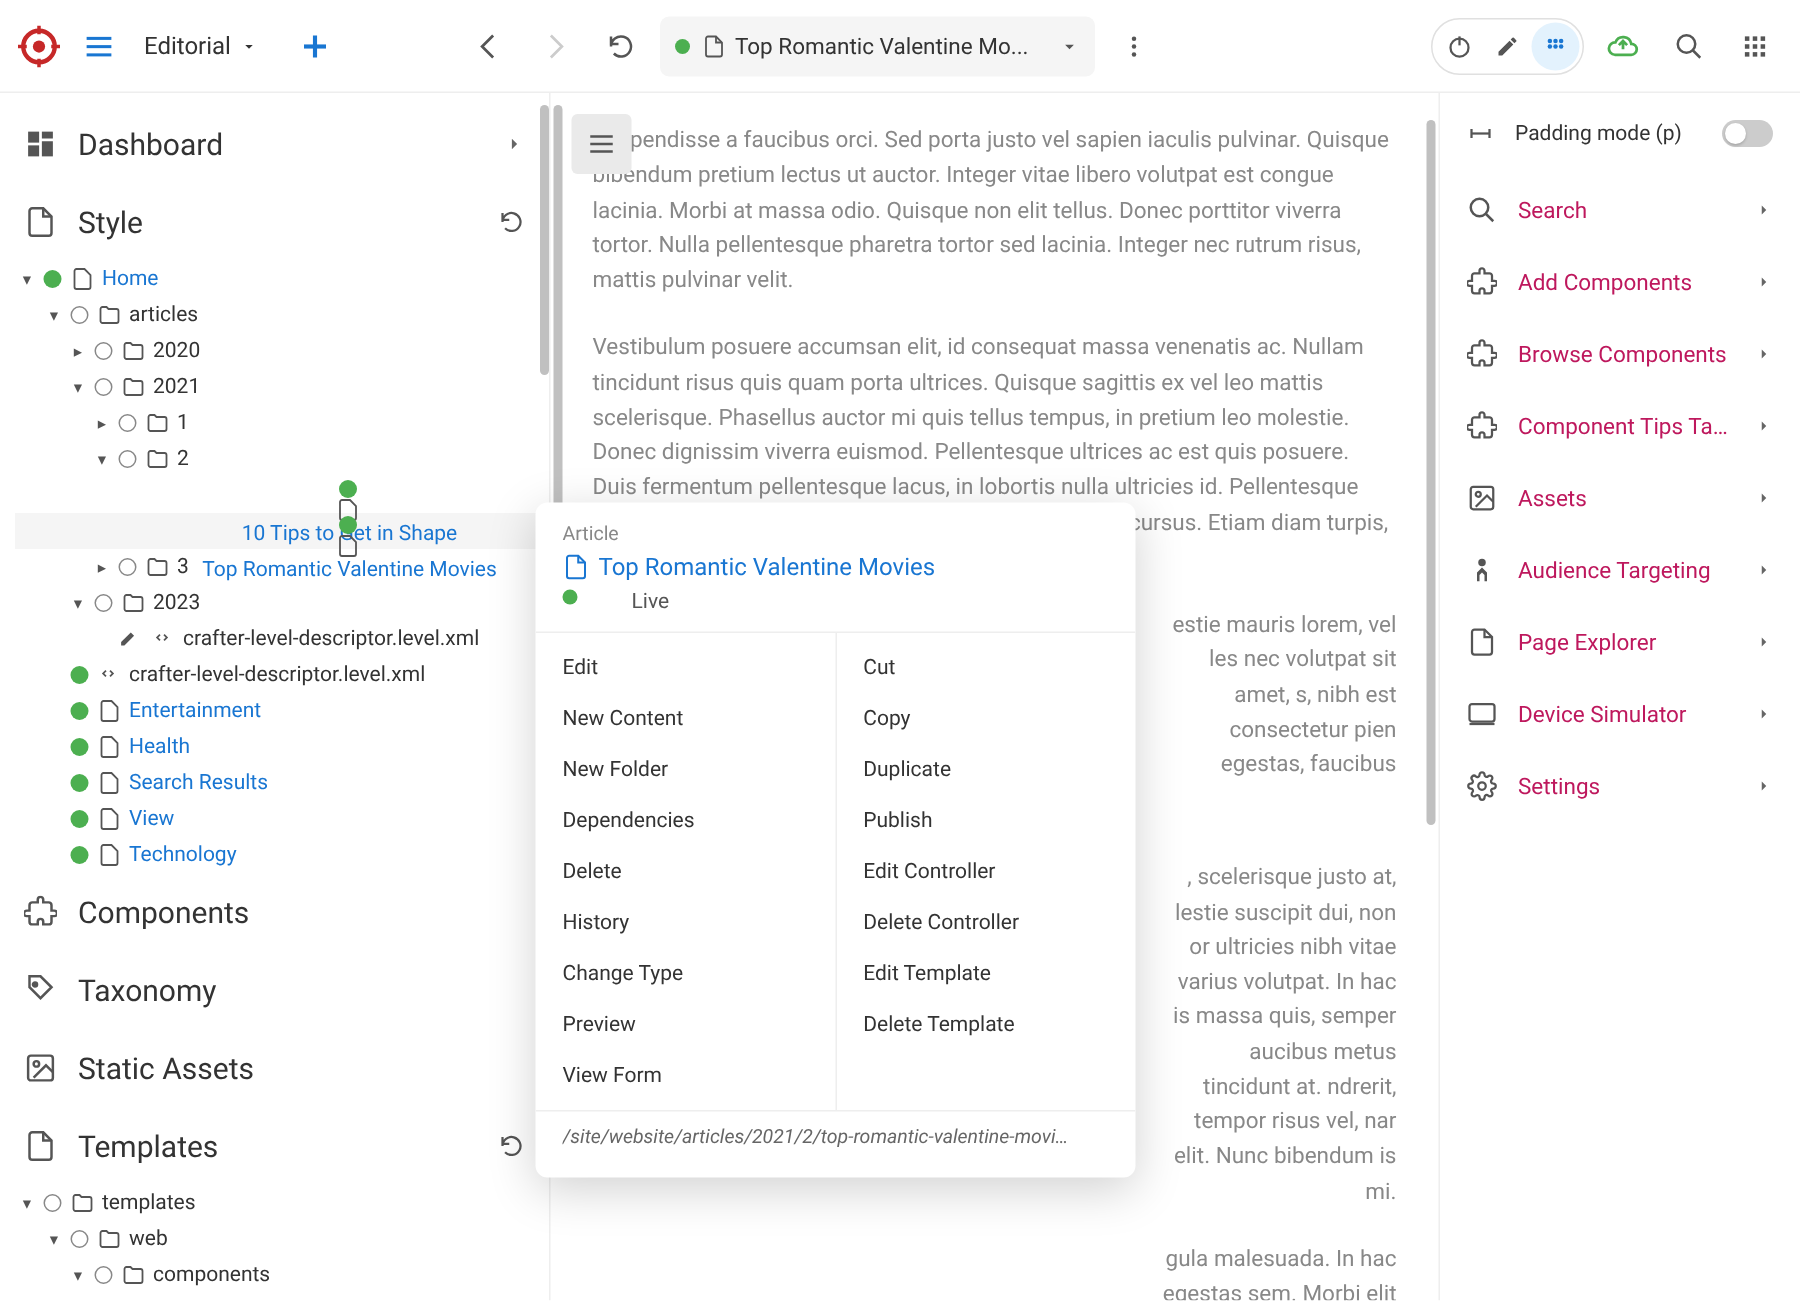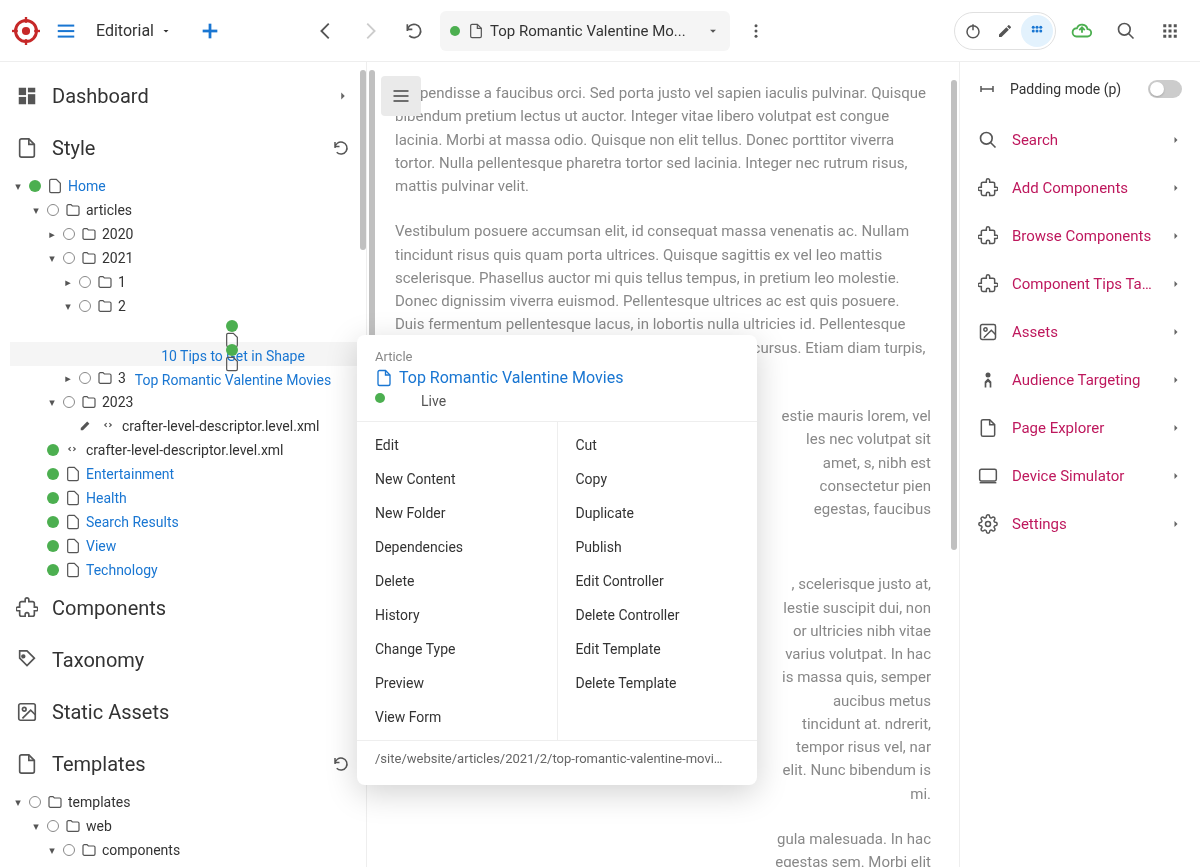--- a/index.html
+++ b/index.html
@@ -64,21 +64,21 @@
 .cm-header { padding: 14px 18px 12px; }
 .cm-type { font-size: 13px; color: #888; margin-bottom: 4px; }
 .cm-title-row { display: flex; align-items: center; color: #1976d2; font-size: 16px; margin-bottom: 6px; }
 .cm-title-row .ficon { margin-right: 6px; }
 .cm-status { display: flex; align-items: flex-start; font-size: 14px; color: #555; gap: 28px; }
 .cm-body { display: flex; border-top: 1px solid #eee; }
 .cm-col { flex: 1; padding: 6px 0; }
 .cm-col:first-child { border-right: 1px solid #eee; }
 .cm-item { padding: 9px 18px; font-size: 14px; color: #333; cursor: pointer; }
 .cm-footer { border-top: 1px solid #eee; padding: 10px 18px 14px; font-size: 13px; color: #666; }
-.cm-footer .path { white-space: nowrap; overflow: hidden; text-overflow: ellipsis; margin-bottom: 5px; }
+.cm-footer .path { white-space: nowrap; overflow: hidden; text-overflow: ellipsis; margin-bottom: 5px; font-style: italic; }
 
 
 .rp-toggle-row { display: flex; align-items: center; padding: 6px 18px 18px; font-size: 14px; }
 .rp-toggle-row .icon { margin-right: 14px; color: #555; }
 .toggle { margin-left: auto; width: 34px; height: 18px; background: #ccc; border-radius: 10px; position: relative; cursor: pointer; }
 .toggle::after { content: ''; position: absolute; width: 14px; height: 14px; background: #fff; border-radius: 50%; top: 2px; left: 2px; box-shadow: 0 1px 2px rgba(0,0,0,0.2); }
 .rp-item { display: flex; align-items: center; padding: 14px 18px; cursor: pointer; font-size: 15px; color: #be185d; }
 .rp-item .icon { width: 20px; height: 20px; margin-right: 14px; color: #555; }
 .rp-item .chev-r { margin-left: auto; color: #666; }
 </style>

